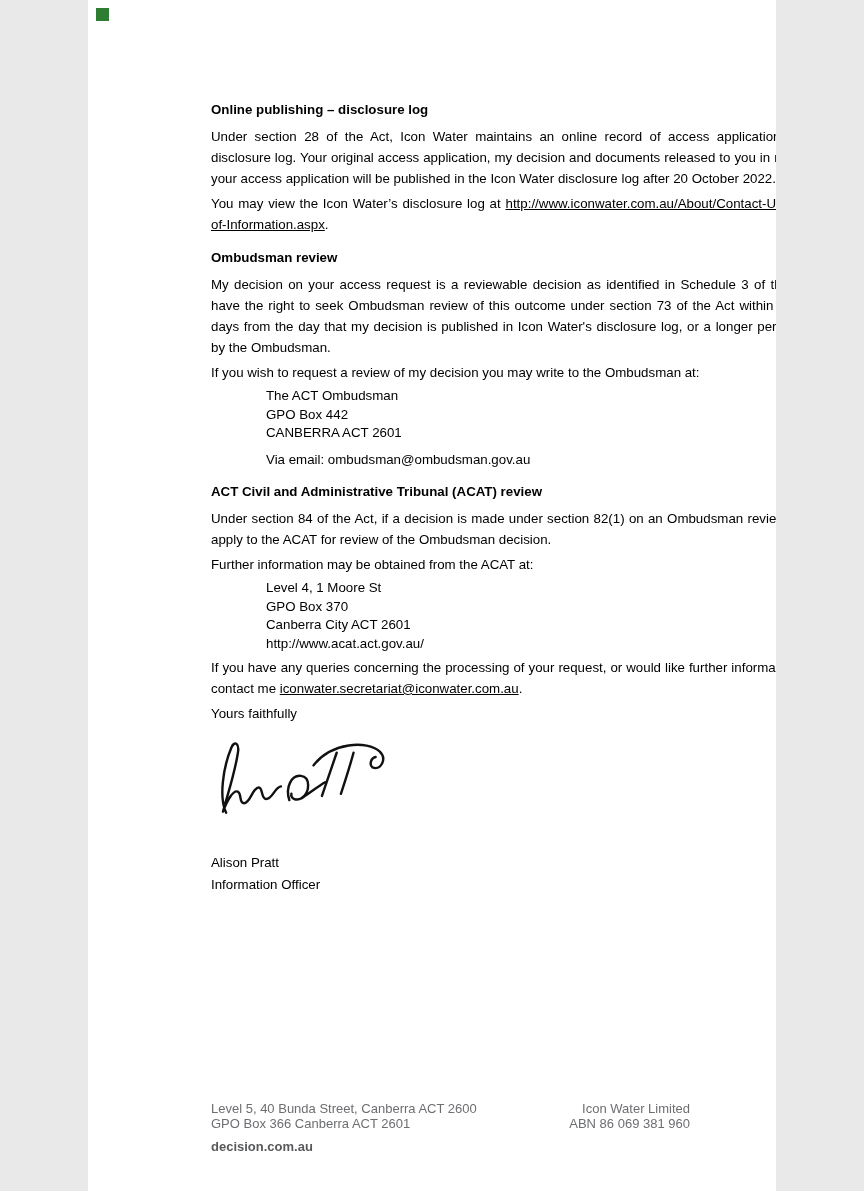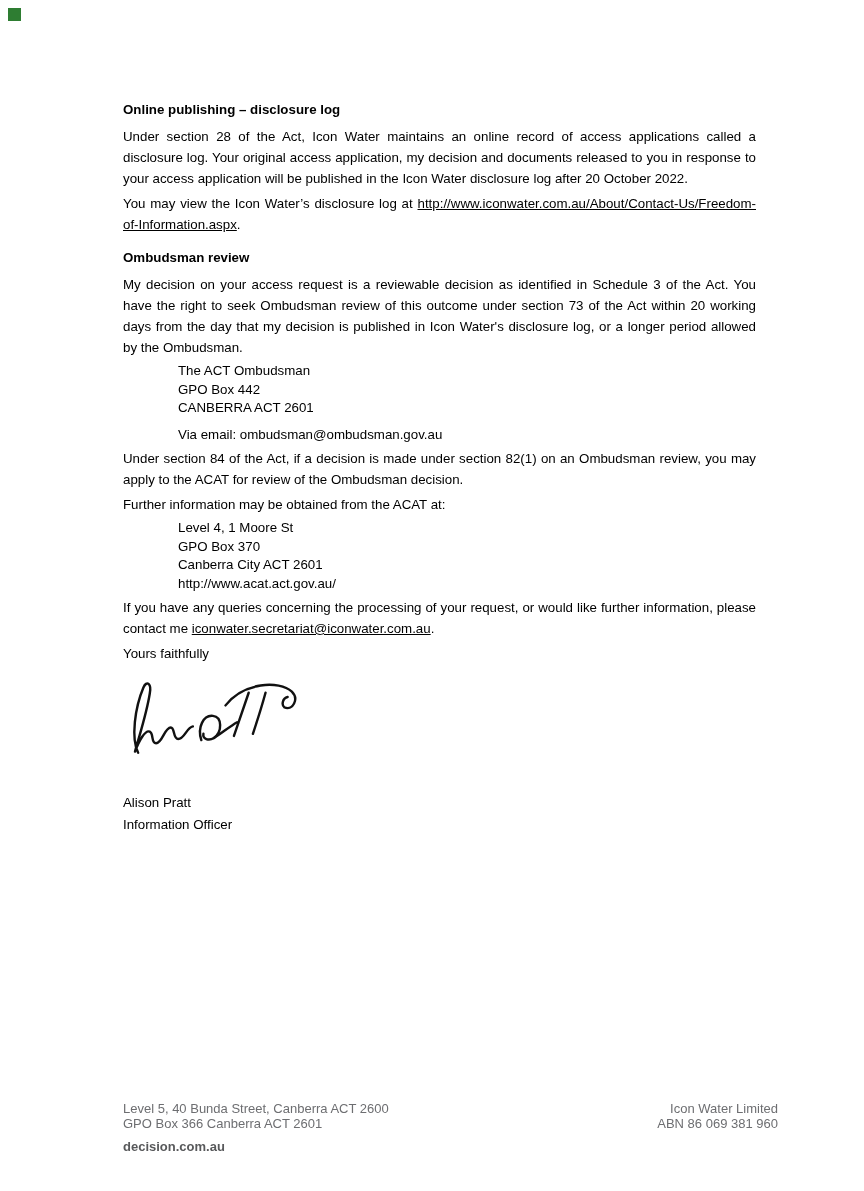--- a/index.html
+++ b/index.html
@@ -1,17 +1,17 @@
 <!DOCTYPE html>
 <html><head>
 <meta charset="utf-8">
 <style>
   html,body { margin:0; padding:0; background:#e9e9e9; }
   .page {
-    position:relative; width:864px; height:1191px; margin:0 auto;
+    position:relative; width:688px; height:1191px; margin:0 auto;
     background:#ffffff; overflow:hidden;
     font-family:"Liberation Sans","DejaVu Sans",sans-serif;
     color:#000000;
   }
   .corner-marker {
     position:absolute; left:8px; top:8px; width:13px; height:13px;
     background:#2e7d32;
   }
   .content {
     position:absolute; left:123px; top:99px; width:633px;
@@ -54,28 +54,30 @@
   <div class="corner-marker"></div>
 
   <div class="content">
 
     <div class="sec-heading">Online publishing – disclosure log</div>
     <p class="body">Under section 28 of the Act, Icon Water maintains an online record of access applications called a disclosure log. Your original access application, my decision and documents released to you in response to your access application will be published in the Icon Water disclosure log after 20 October 2022.</p>
     <p class="body"><span>You may view the Icon Water’s disclosure log at </span><span class="doc-link">http://www.iconwater.com.au/About/Contact-Us/Freedom-of-Information.aspx</span><span>.</span></p>
 
     <div class="sec-heading">Ombudsman review</div>
     <p class="body">My decision on your access request is a reviewable decision as identified in Schedule 3 of the Act. You have the right to seek Ombudsman review of this outcome under section 73 of the Act within 20 working days from the day that my decision is published in Icon Water's disclosure log, or a longer period allowed by the Ombudsman.</p>
+    <p class="body">If you wish to request a review of my decision you may write to the Ombudsman at:</p>
 
     <div class="addr">
       <div>The ACT Ombudsman</div>
       <div>GPO Box 442</div>
       <div>CANBERRA ACT 2601</div>
     </div>
     <div class="email-line">Via email: ombudsman@ombudsman.gov.au</div>
 
+    <div class="sec-heading">ACT Civil and Administrative Tribunal (ACAT) review</div>
     <p class="body">Under section 84 of the Act, if a decision is made under section 82(1) on an Ombudsman review, you may apply to the ACAT for review of the Ombudsman decision.</p>
     <p class="body">Further information may be obtained from the ACAT at:</p>
 
     <div class="addr">
       <div>Level 4, 1 Moore St</div>
       <div>GPO Box 370</div>
       <div>Canberra City ACT 2601</div>
       <div>http://www.acat.act.gov.au/</div>
     </div>
 

